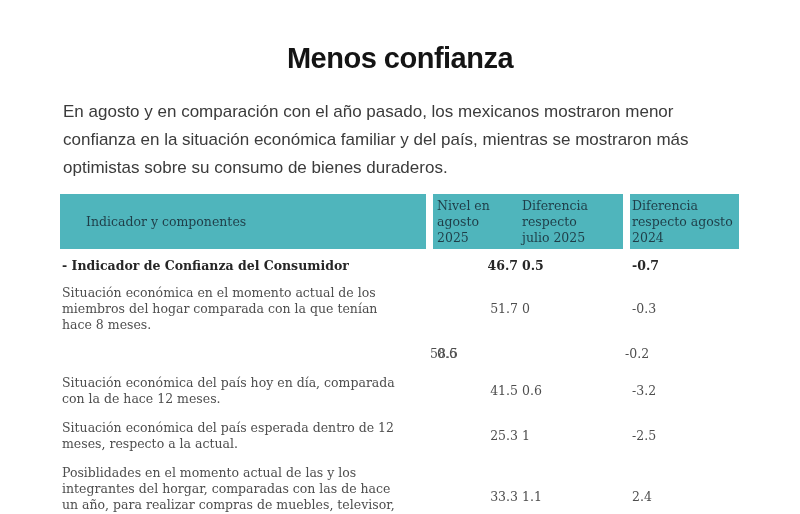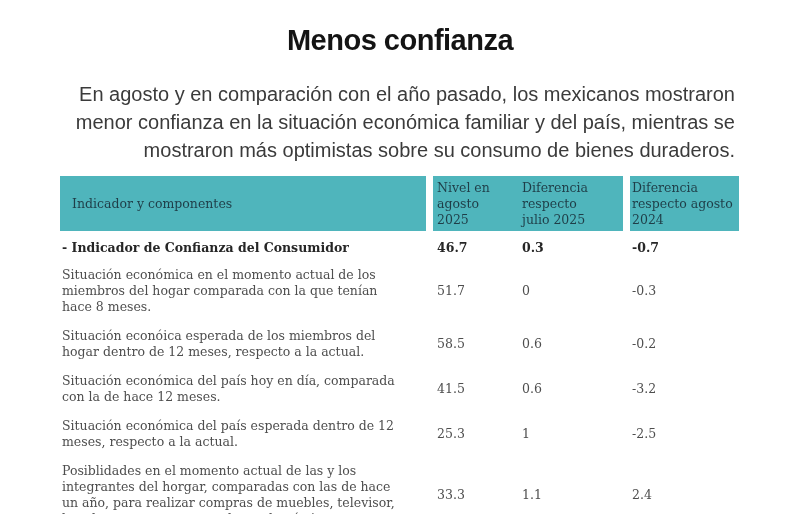--- a/index.html
+++ b/index.html
@@ -8,35 +8,34 @@
     --body-text:#4e4e4e;
     --bold-text:#262626;
     --title-text:#141414;
     --intro-text:#3b3b3b;
   }
   *{box-sizing:border-box;margin:0;padding:0;}
   html,body{width:800px;height:514px;background:#ffffff;overflow:hidden;}
   body{font-family:"Liberation Sans",sans-serif;}
 
   .page-title{
-    margin-top:24px;
+    margin-top:42px;
     text-align:center;
     font-size:29px;
     font-weight:bold;
     letter-spacing:-0.5px;
     color:var(--title-text);
   }
 
   .intro{
     margin:23px 0 0 63px;
     width:672px;
-    font-size:20px;
+    font-size:17px;
     line-height:28px;
     color:var(--intro-text);
-    text-align:right;
   }
 
   .dw-table{
     margin:12px 0 0 60px;
     width:679px;
     font-family:"DejaVu Serif",serif;
     font-size:12.5px;
     line-height:16px;
   }
 
@@ -45,38 +44,38 @@
     grid-template-columns:366px 7px 85px 105px 7px 109px;
   }
 
   .thead{min-height:55px;}
   .th{
     background:var(--teal);
     color:var(--header-text);
     display:flex;
     align-items:center;
   }
-  .th1{padding-left:12px;padding-right:10px;}
+  .th1{padding-left:26px;padding-right:10px;}
   .th2{padding-left:4px;padding-right:4px;}
   .th3{padding-left:4px;padding-right:20px;}
   .th4{padding-left:2px;padding-right:4px;}
 
   .row{
     align-items:center;
     padding:6px 0 7px 0;
     color:var(--body-text);
   }
   .row.bold{
     font-weight:bold;
     color:var(--bold-text);
     padding-top:9px;
     padding-bottom:5px;
   }
   .c1{padding-left:2px;padding-right:16px;}
-  .c2{padding-left:4px;}
+  .c2{padding-left:4px;text-align:right;}
   .c3{padding-left:4px;}
   .c4{padding-left:2px;}
   .gapcell{background:#ffffff;}
 </style>
 </head>
 <body>
 
 <h1 class="page-title">Menos confianza</h1>
 
 <p class="intro">En agosto y en comparación con el año pasado,  los mexicanos mostraron menor confianza en la situación económica familiar y del país, mientras se mostraron más optimistas sobre su consumo de bienes duraderos.</p>
@@ -88,34 +87,33 @@
     <div class="th th2">Nivel en agosto 2025</div>
     <div class="th th3">Diferencia respecto julio 2025</div>
     <div class="gapcell"></div>
     <div class="th th4">Diferencia respecto agosto 2024</div>
   </div>
   <div id="tbody">
       <div class="grid-row row bold">
         <div class="c1">- Indicador de Confianza del Consumidor</div>
         <div class="gapcell"></div>
         <div class="c2">46.7</div>
-        <div class="c3">0.3</div>
+        <div class="c3">0.5</div>
         <div class="gapcell"></div>
         <div class="c4">-0.7</div>
       </div>
       <div class="grid-row row">
         <div class="c1">Situación económica en el momento actual de los miembros del hogar comparada con la que tenían hace 8 meses.</div>
         <div class="gapcell"></div>
         <div class="c2">51.7</div>
         <div class="c3">0</div>
         <div class="gapcell"></div>
         <div class="c4">-0.3</div>
       </div>
       <div class="grid-row row">
-        <div class="c1">Situación econóica esperada de los miembros del hogar dentro de 12 meses, respecto a la actual.</div>
         <div class="gapcell"></div>
         <div class="c2">58.5</div>
         <div class="c3">0.6</div>
         <div class="gapcell"></div>
         <div class="c4">-0.2</div>
       </div>
       <div class="grid-row row">
         <div class="c1">Situación económica del país hoy en día, comparada con la de hace 12 meses.</div>
         <div class="gapcell"></div>
         <div class="c2">41.5</div>

